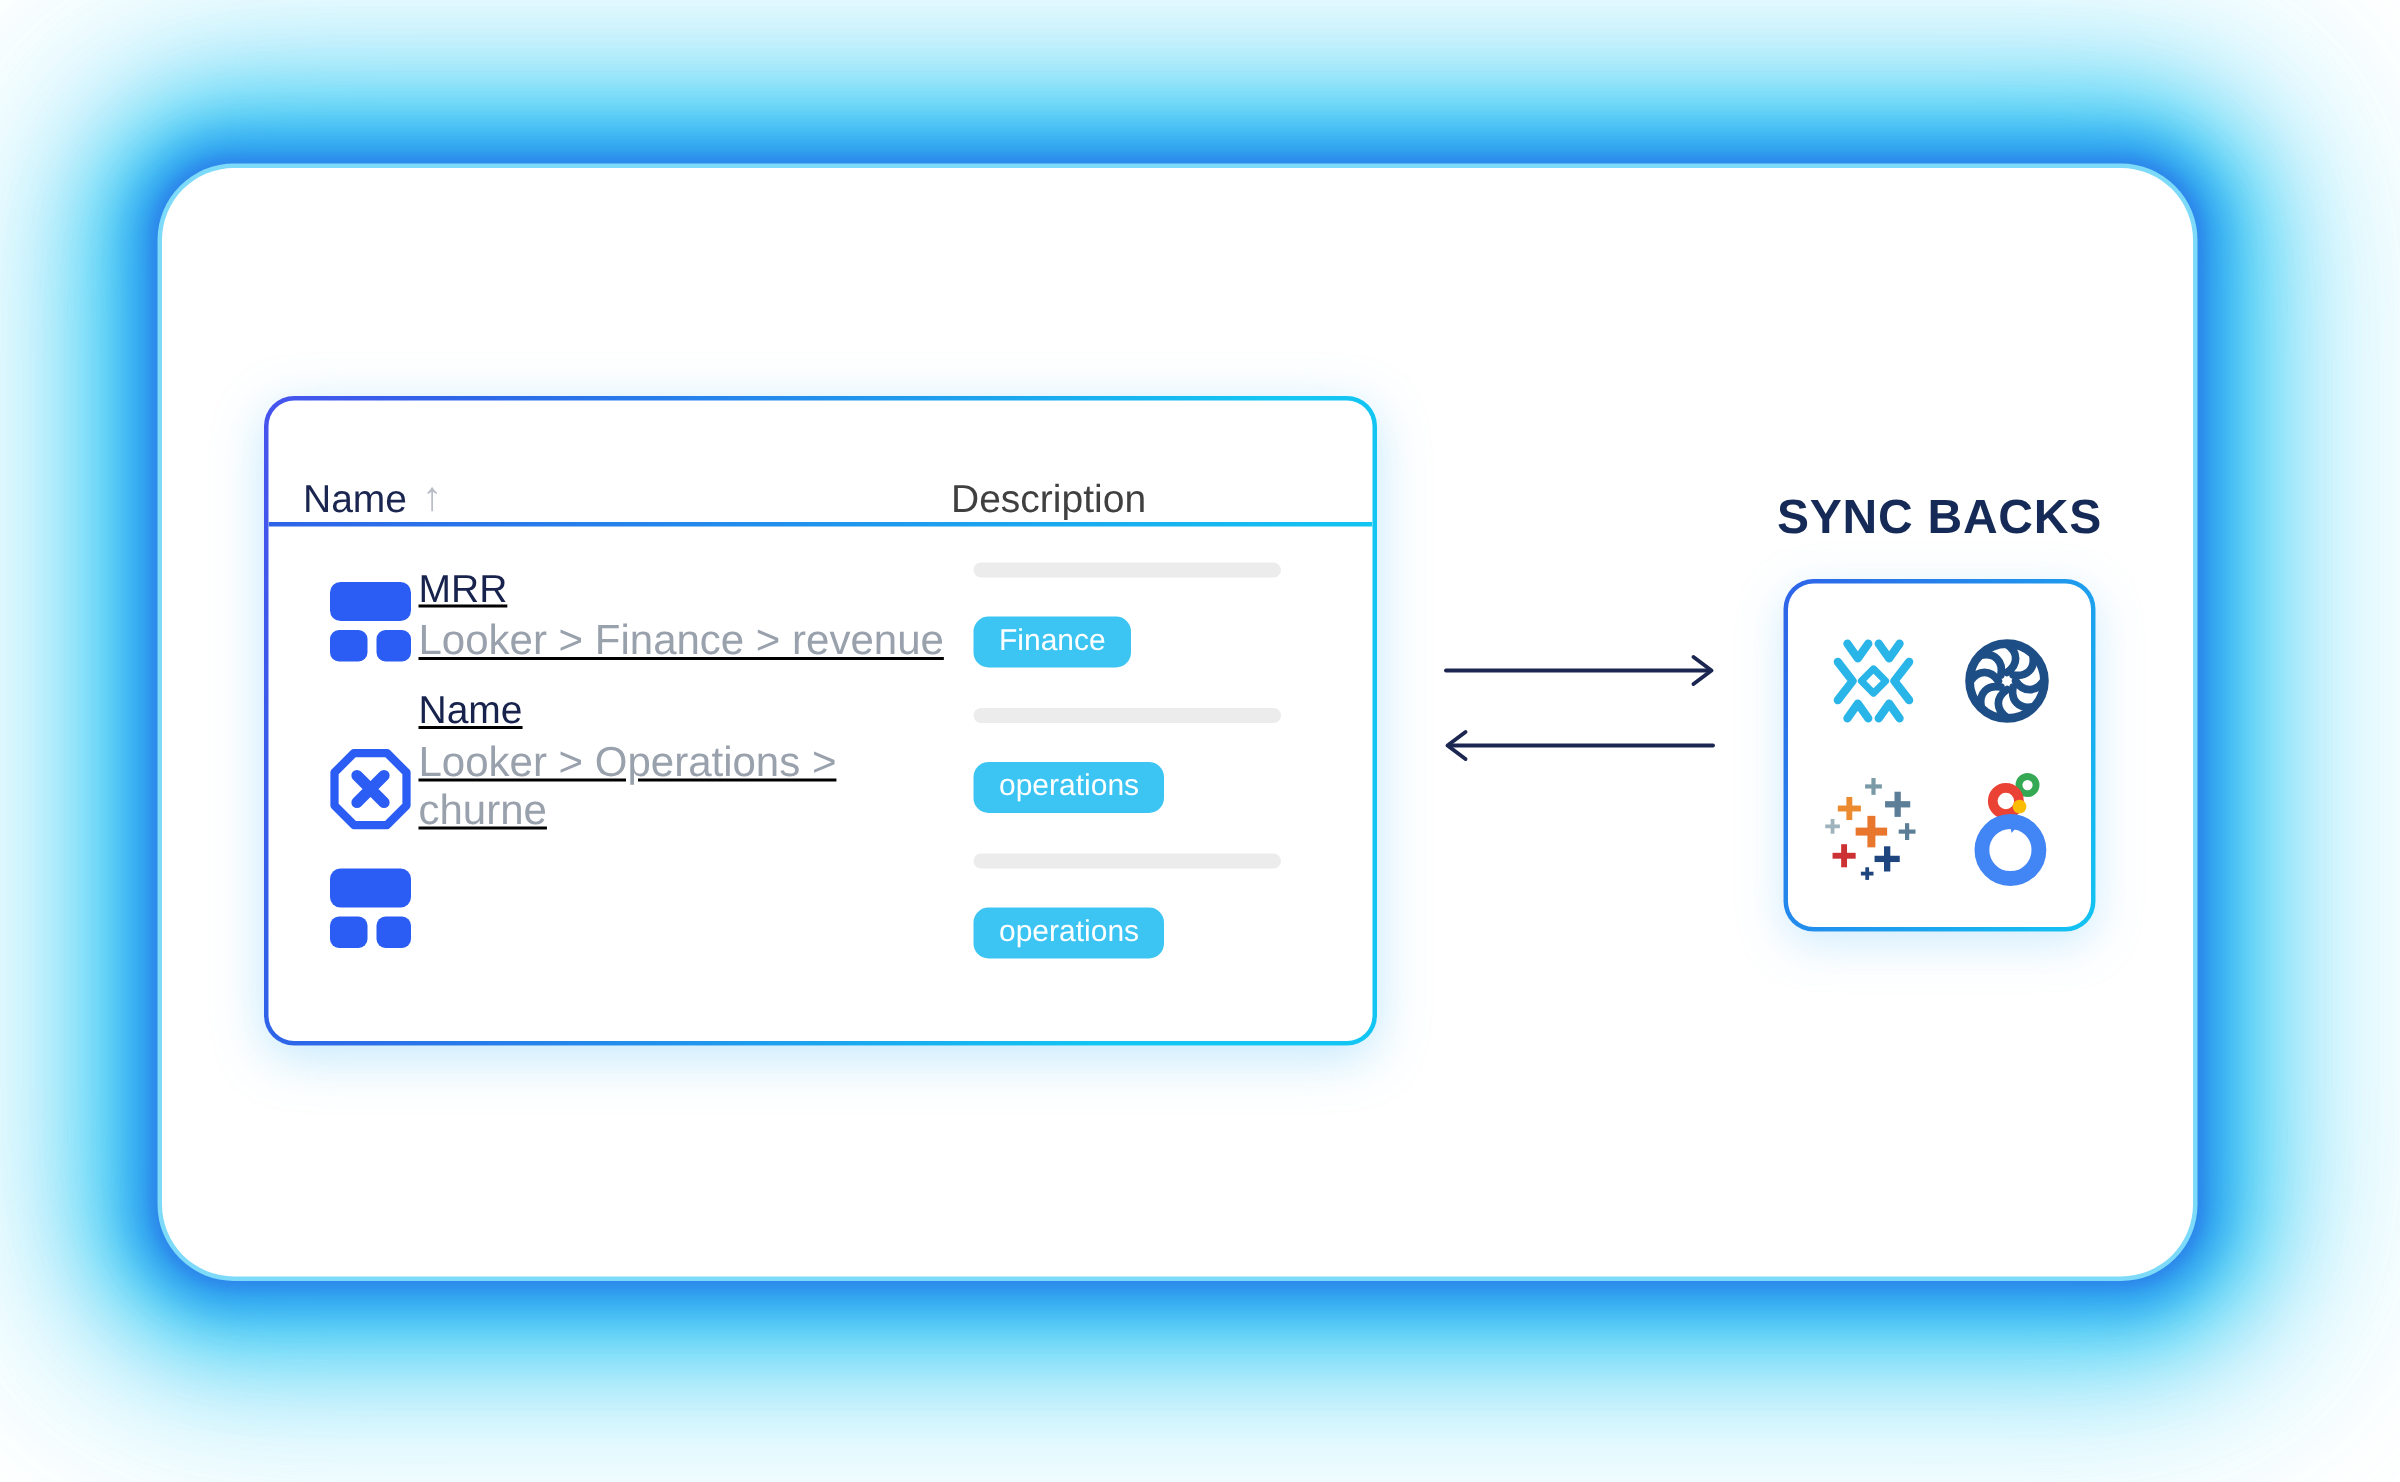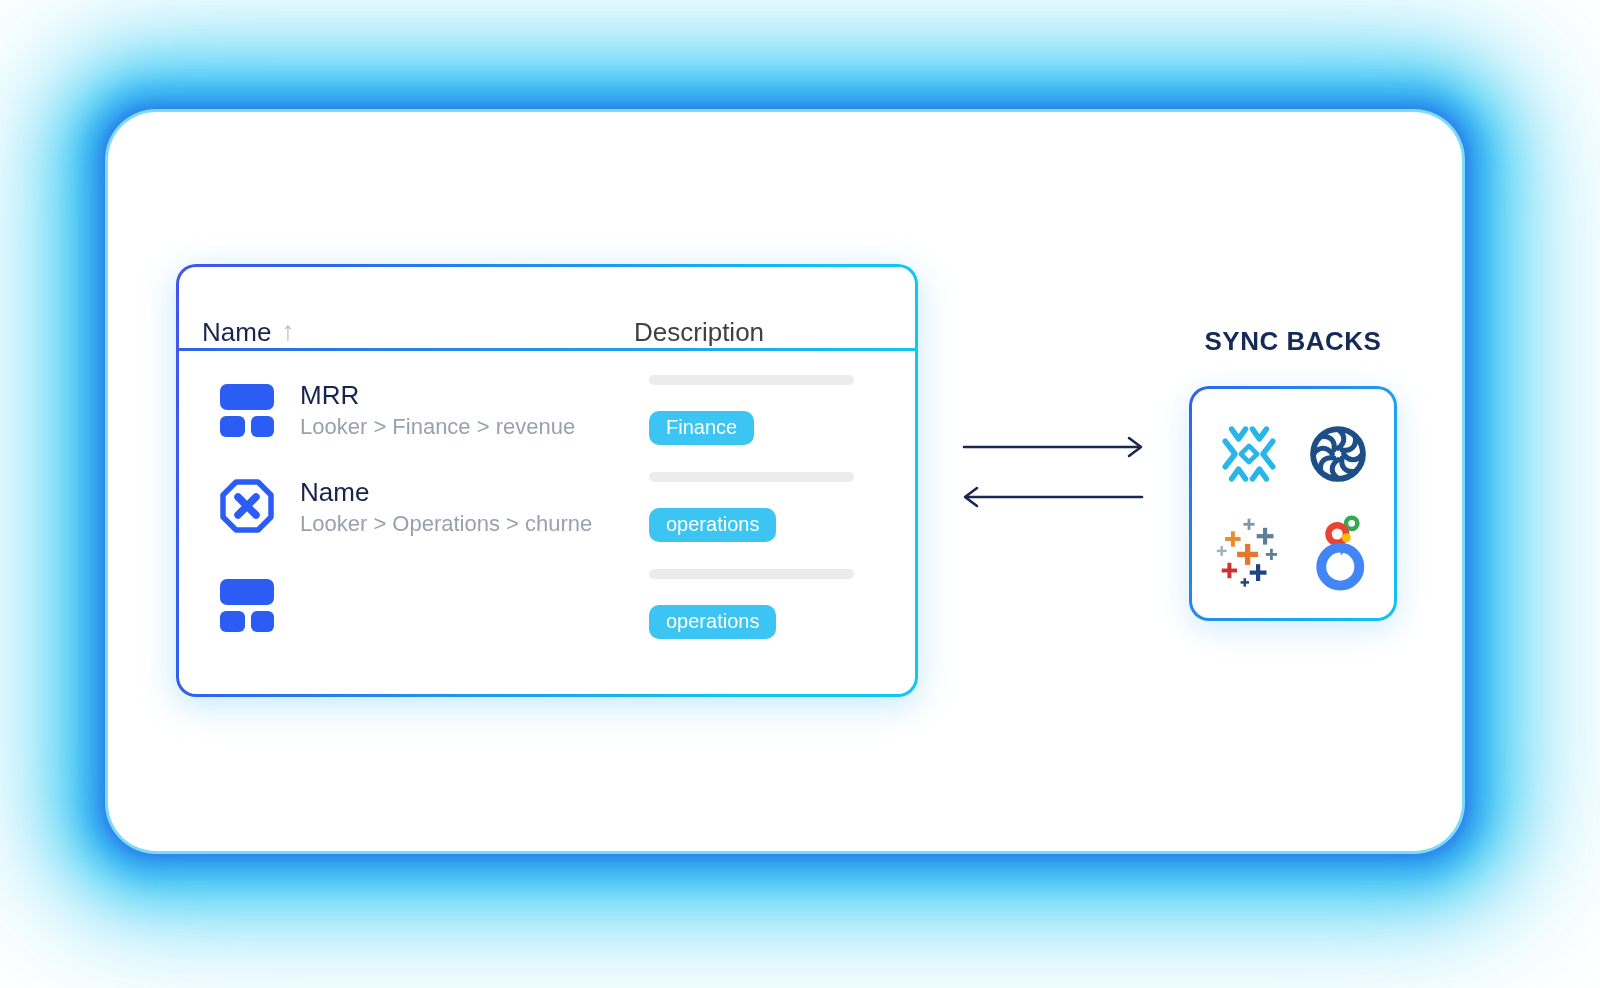--- a/index.html
+++ b/index.html
@@ -29,36 +29,36 @@
   }
   .table-inner { width:100%; height:100%; background:#fff; border-radius:17px; overflow:hidden; }
   .table-header { display:flex; align-items:flex-end; height:81px; padding-left:23px; }
   .col-name { display:flex; align-items:center; gap:10px; width:432px;
               font-size:26px; font-weight:500; color:#1a2550; cursor:pointer; }
   .sort-arrow { font-size:27px; color:#b9bec6; font-weight:400; line-height:1; transform:translateY(-1px); }
   .col-desc { font-size:26px; font-weight:500; color:#404040; }
   .table-divider { height:3px; background:linear-gradient(90deg,#2e63e8,#12c5f2); }
   .rows { padding-top:10px; }
   .row { display:flex; align-items:center; height:97px; padding-left:38px; }
-  .row-left { display:flex; align-items:flex-start; gap:23px; width:432px; }
+  .row-left { display:flex; align-items:flex-end; gap:2px; width:432px;text-decoration:underline; }
   .row-icon { width:60px; height:60px; flex:0 0 60px; }
   .row-title { font-size:26px; font-weight:500; color:#17224d; line-height:1.25; }
-  .row-path { font-size:22px; color:#99a1ad; margin-top:3px; }
+  .row-path { font-size:28px; color:#99a1ad; margin-top:3px; }
   .desc-cell { display:flex; flex-direction:column; gap:26px; }
   .skeleton-bar { width:205px; height:10px; border-radius:6px; background:#ececec; }
   .tag { align-self:flex-start; background:#3cc5f3; color:#ffffff; font-size:20px;
          padding:5px 17px 7px; border-radius:10px; line-height:1.1; cursor:pointer; }
 
   
   .arrows { position:absolute; left:948px; top:428px; }
 
   
   .sync-title {
     position:absolute; left:1172px; top:326px; width:242px; text-align:center;
-    font-size:26px; font-weight:700; color:#152a56; letter-spacing:.5px;
+    font-size:32px; font-weight:700; color:#152a56; letter-spacing:.5px;
   }
   .sync-panel {
     position:absolute; left:1189px; top:386px; width:208px; height:235px;
     padding:3px; border-radius:20px;
     background:linear-gradient(120deg,#2e63e8,#12c5f2);
     box-shadow:0 8px 30px rgba(120,200,250,.35);
   }
   .sync-inner { width:100%; height:100%; background:#fff; border-radius:17px;
                 display:grid; grid-template-columns:1fr 1fr; grid-template-rows:1fr 1fr;
                 place-items:center; padding:16px 12px; }

